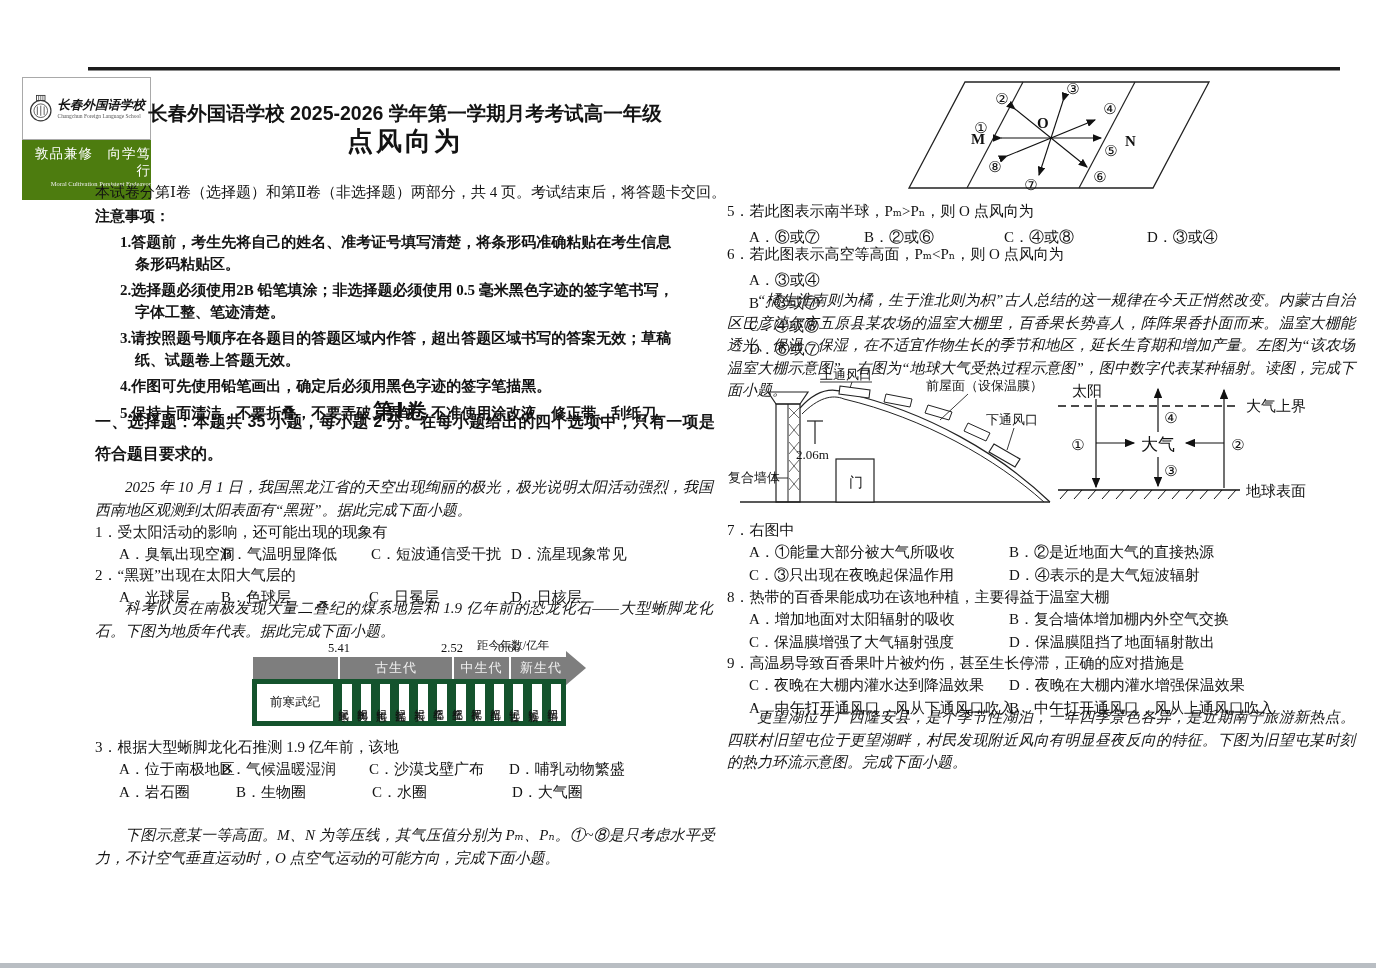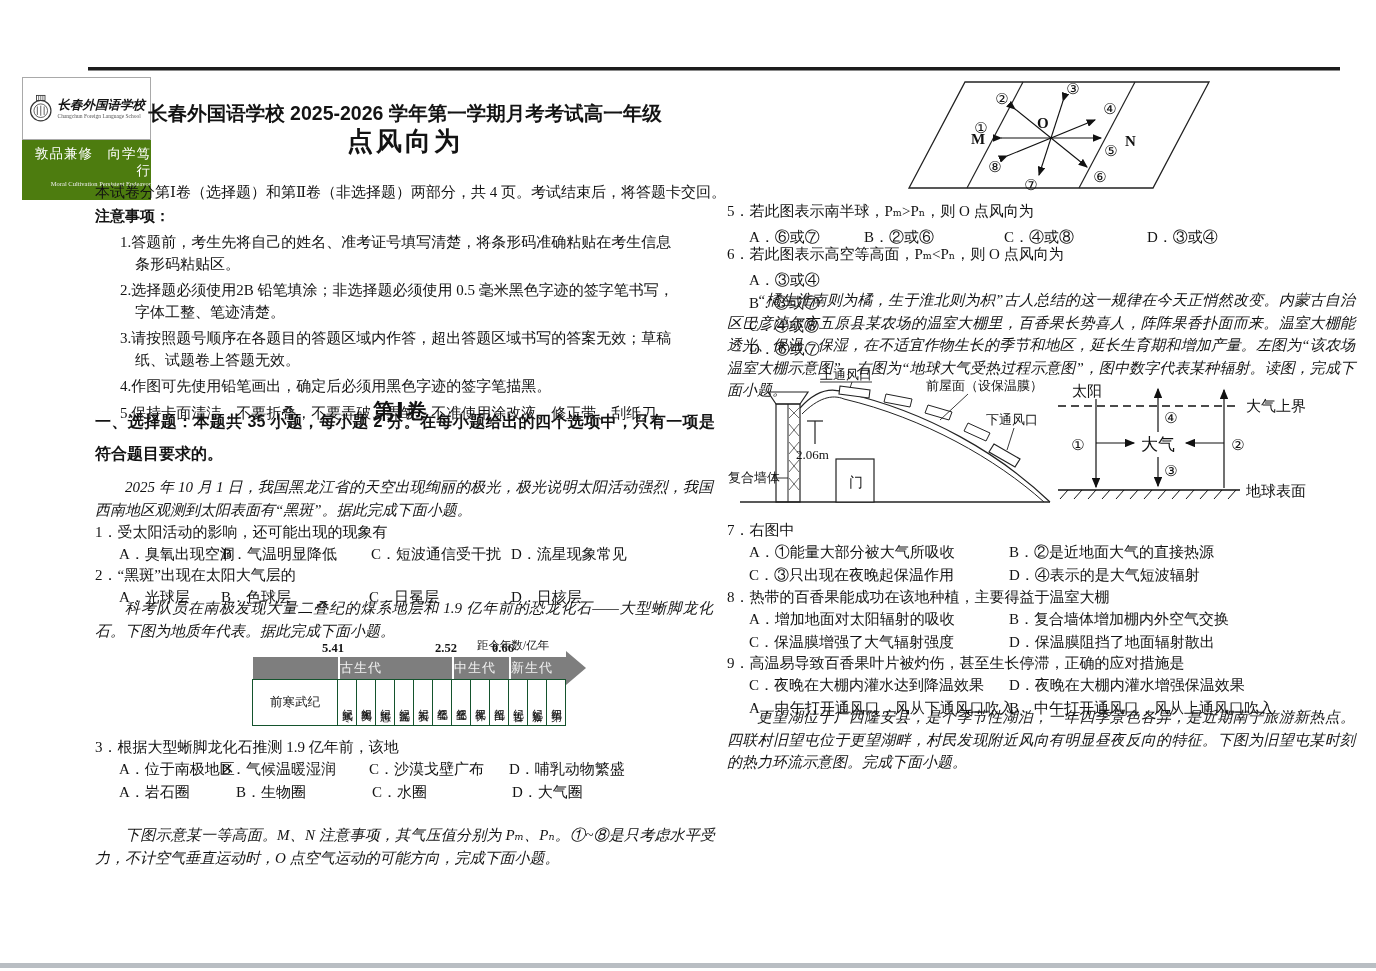--- a/index.html
+++ b/index.html
@@ -22,43 +22,43 @@
   .motto-cn{font-size:13.5px;letter-spacing:1px;line-height:17px;font-family:"Liberation Sans",sans-serif;}
   .motto-en{font-size:6.5px;color:#efefef;line-height:9px;}
 
   .title{left:95px;top:88px;width:620px;font-size:19.5px;margin-top:12px;}
   .subtitle{left:95px;top:124px;width:620px;font-size:26px;letter-spacing:3px;}
 
   
   .front{left:95px;top:181px;width:618px;line-height:23px;}
   .front .intro{white-space:nowrap;}
   .notices{width:556px;margin-left:25px;}
-  .notices .nt{padding-left:15px;text-indent:-15px;line-height:21.5px;margin:5px 0;}
+  .notices .nt{padding-left:15px;text-indent:-15px;line-height:21.5px;margin:5px 0;font-weight:bold;}
 
   .s1-heading{left:95px;top:397px;width:612px;font-size:21px;letter-spacing:2px;}
   .s1-instr{left:95px;top:406px;width:620px;font-size:16px;line-height:32px;text-align:justify;}
 
   .para{line-height:22.5px;text-indent:2em;text-align:justify;}
 
   .q .stem{line-height:22px;white-space:nowrap;}
   .q .opts{margin-left:24px;line-height:23px;display:flex;}
   .q .opts span{display:inline-block;white-space:nowrap;}
   .q .opts.ro{margin-left:22px;}
 
   
   .timeline{left:253px;top:640px;width:336px;height:86px;font-size:12.5px;}
   .tl-axis{left:224px;top:-2px;font-size:11.5px;white-space:nowrap;}
-  .tl-tick{top:1px;width:34px;text-align:left;font-weight:bold;}
+  .tl-tick{top:1px;width:34px;text-align:center;}
   .tl-band{left:0;top:17px;width:313px;height:22px;background:#7e7e7e;}
   .tl-arrow{left:313px;top:11px;width:0;height:0;border-left:20px solid #7e7e7e;
             border-top:17px solid transparent;border-bottom:17px solid transparent;}
   .tl-sep{top:17px;width:2px;height:22px;background:#fff;}
-  .tl-era{top:19px;color:#f2f2f2;font-size:13px;letter-spacing:1px;}
+  .tl-era{top:19px;color:#f2f2f2;text-align:center;font-size:13px;letter-spacing:1px;}
   .tl-cells{left:0;top:39px;display:flex;}
-  .tl-cell{box-sizing:border-box;border:1px solid #14532d;background:#fff;height:47px;margin-left:-1px;}
+  .tl-cell{box-sizing:border-box;border:5px solid #14532d;background:#fff;height:47px;margin-left:-1px;}
   .tl-pre{width:86px;display:flex;align-items:center;justify-content:center;}
   .tl-p{width:20px;writing-mode:vertical-rl;text-orientation:upright;font-size:10.5px;
         line-height:18px;text-align:center;padding-top:1px;letter-spacing:-1px;}
 
   svg text{font-family:"Liberation Serif","DejaVu Serif",serif;fill:#111;}
   .door-label{font-size:14px;}
 </style>
 </head>
 <body>
 
@@ -174,21 +174,21 @@
 
   <div class="abs q" style="left:95px;top:781px;">
     <div class="opts">
       <span style="width:117px">A．岩石圈</span>
       <span style="width:136px">B．生物圈</span>
       <span style="width:140px">C．水圈</span>
       <span>D．大气圈</span>
     </div>
   </div>
 
-  <div class="abs para kai" style="left:95px;top:824px;width:620px;">下图示意某一等高面。M、N 注意事项，其气压值分别为 Pₘ、Pₙ。①~⑧是只考虑水平受力，不计空气垂直运动时，O 点空气运动的可能方向，完成下面小题。</div>
+  <div class="abs para kai" style="left:95px;top:824px;width:620px;">下图示意某一等高面。M、N 为等压线，其气压值分别为 Pₘ、Pₙ。①~⑧是只考虑水平受力，不计空气垂直运动时，O 点空气运动的可能方向，完成下面小题。</div>
 
   <svg class="abs" style="left:903px;top:76px;" width="312" height="118" viewBox="0 0 312 118">
     <defs>
       <marker id="mw" markerWidth="9" markerHeight="7" refX="7.5" refY="3.5" orient="auto">
         <path d="M0,0 L8.5,3.5 L0,7 z" fill="#111"></path>
       </marker>
     </defs>
     <polygon points="62,6 306,6 250,112 6,112" fill="none" stroke="#222" stroke-width="1.3"></polygon>
     <line x1="120" y1="6" x2="64" y2="112" stroke="#222" stroke-width="1.2"></line>
     <line x1="232" y1="6" x2="176" y2="112" stroke="#222" stroke-width="1.2"></line>

